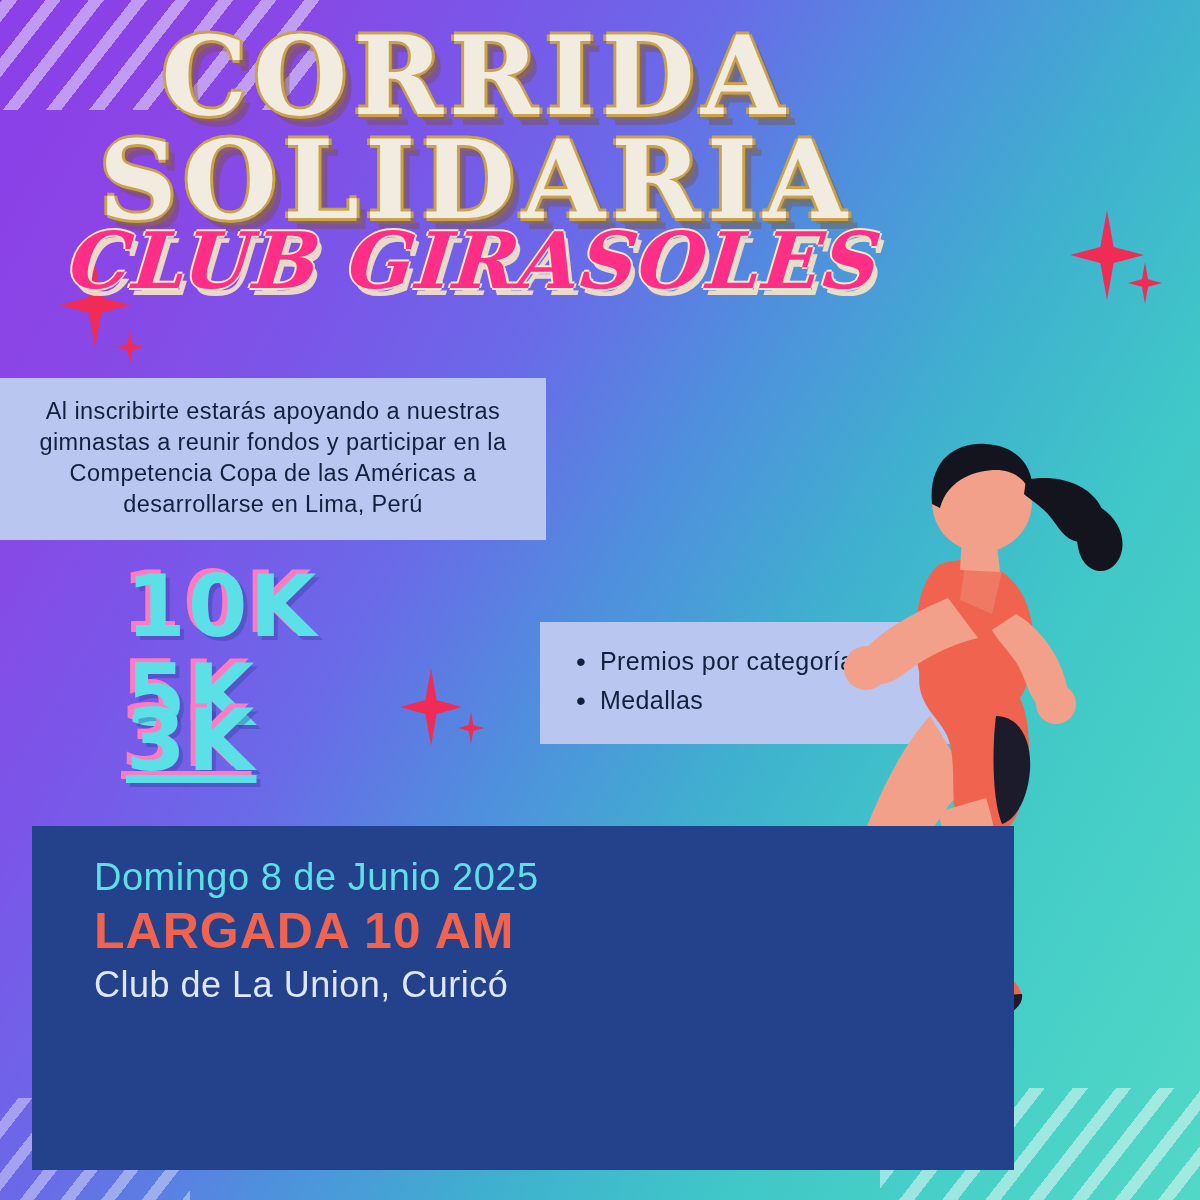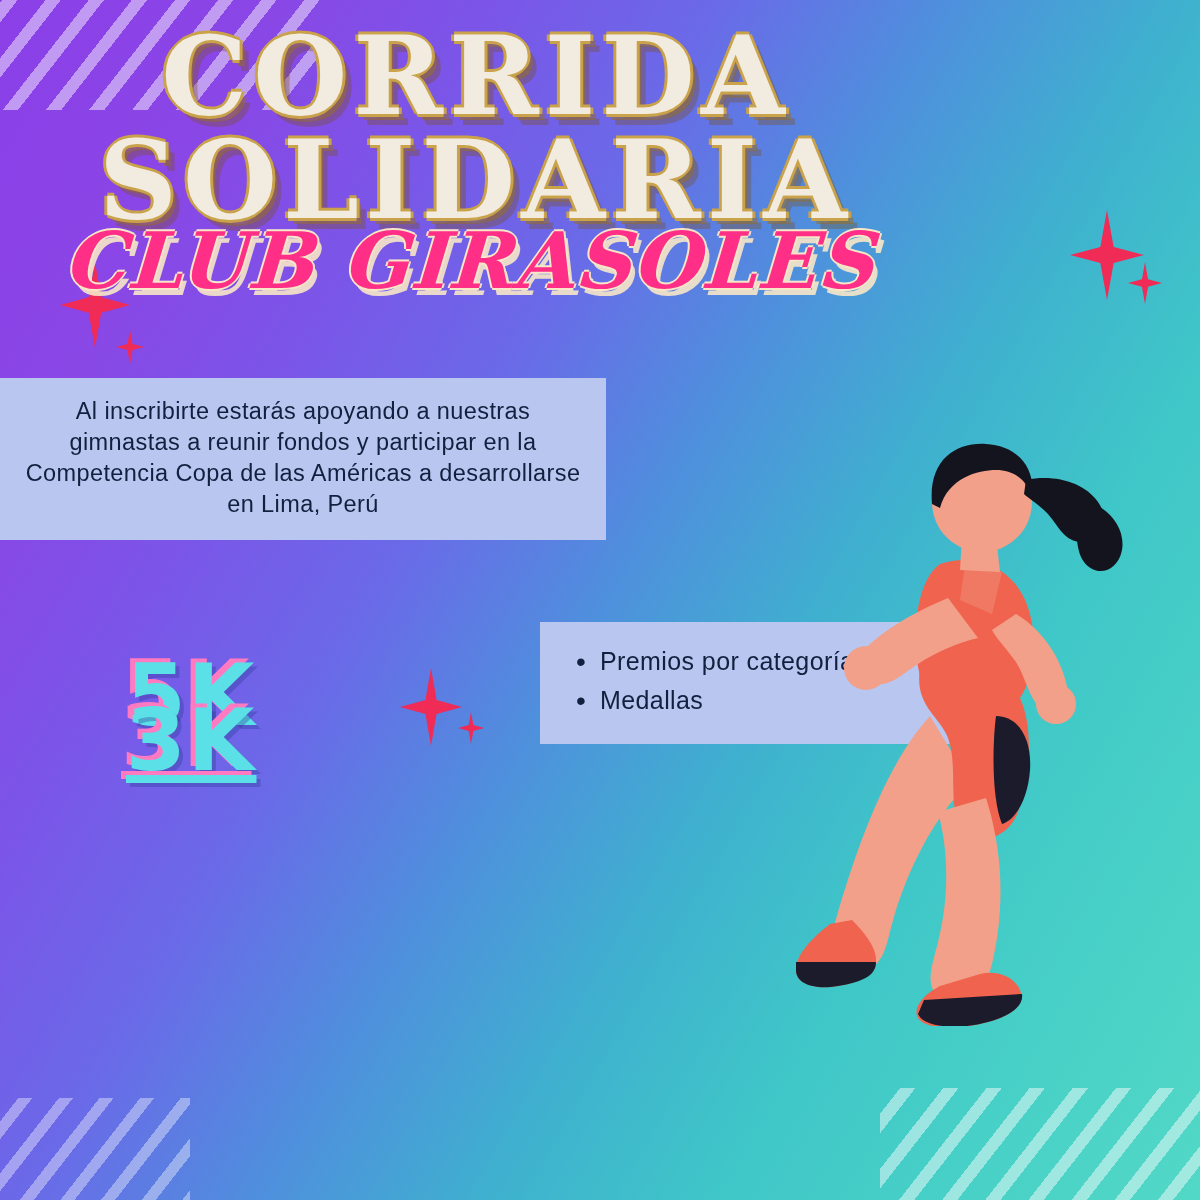--- a/index.html
+++ b/index.html
@@ -81,21 +81,21 @@
     margin-top: -16px;
     transform: skewX(-6deg);
     text-shadow:
       2px 0 0 #f7e7c8, -2px 0 0 #f7e7c8, 0 2px 0 #f7e7c8, 0 -2px 0 #f7e7c8,
       5px 7px 0 rgba(247,231,200,.9);
   }
 
   
   .desc-box {
     position: absolute;
-    top: 378px; left: 0; width: 606px;
+    top: 378px; left: 0; width: 546px;
     background: #b9c6ef;
     padding: 18px 24px 20px 24px;
     color: #12203f;
     font-size: 23.5px;
     line-height: 1.32;
     letter-spacing: .4px;
     text-align: center;
   }
 
   
@@ -168,20 +168,21 @@
   <div class="sparkle" style="left:458px; top:712px; width:26px; height:32px;"></div>
 
   <div class="title-wrap">
     <div class="t-line1">CORRIDA</div>
     <div class="t-line2">SOLIDARIA</div>
     <div class="t-script">CLUB GIRASOLES</div>
   </div>
 
   <div class="desc-box">Al inscribirte estarás apoyando a nuestras gimnastas a reunir fondos y participar en la Competencia Copa de las Américas a desarrollarse en Lima, Perú</div>
 
+  <div class="dist d1">10K</div>
   <div class="dist d2">5K</div>
   <div class="dist d3">3K</div>
 
   <div class="perks">
     <ul>
       <li>Premios por categoría</li>
       <li>Medallas</li>
     </ul>
   </div>
 
@@ -212,14 +213,20 @@
 
     <path d="M228 150 L262 150 L266 186 L226 184 Z" fill="#f2a089"></path>
 
     <circle cx="248" cy="116" r="50" fill="#f2a089"></circle>
 
     <path d="M198 118 C194 74 222 56 252 58 C286 60 302 84 298 112 C294 96 282 84 262 84 C244 84 214 92 206 122 Z" fill="#14141f"></path>
     <path d="M292 94 C320 88 350 96 364 116 C378 136 368 158 346 156 C328 154 324 138 312 126 C304 118 294 112 290 108 Z" fill="#14141f"></path>
     <path d="M344 112 C372 118 392 140 388 164 C384 186 362 192 350 176 C340 162 344 140 340 126 Z" fill="#14141f"></path>
   </svg>
 
+  <div class="info-panel">
+    <div class="info-date">Domingo 8 de Junio 2025</div>
+    <div class="info-start">LARGADA 10 AM</div>
+    <div class="info-place">Club de La Union, Curicó</div>
+
+  </div>
 
 </div>
 
 </body></html>

